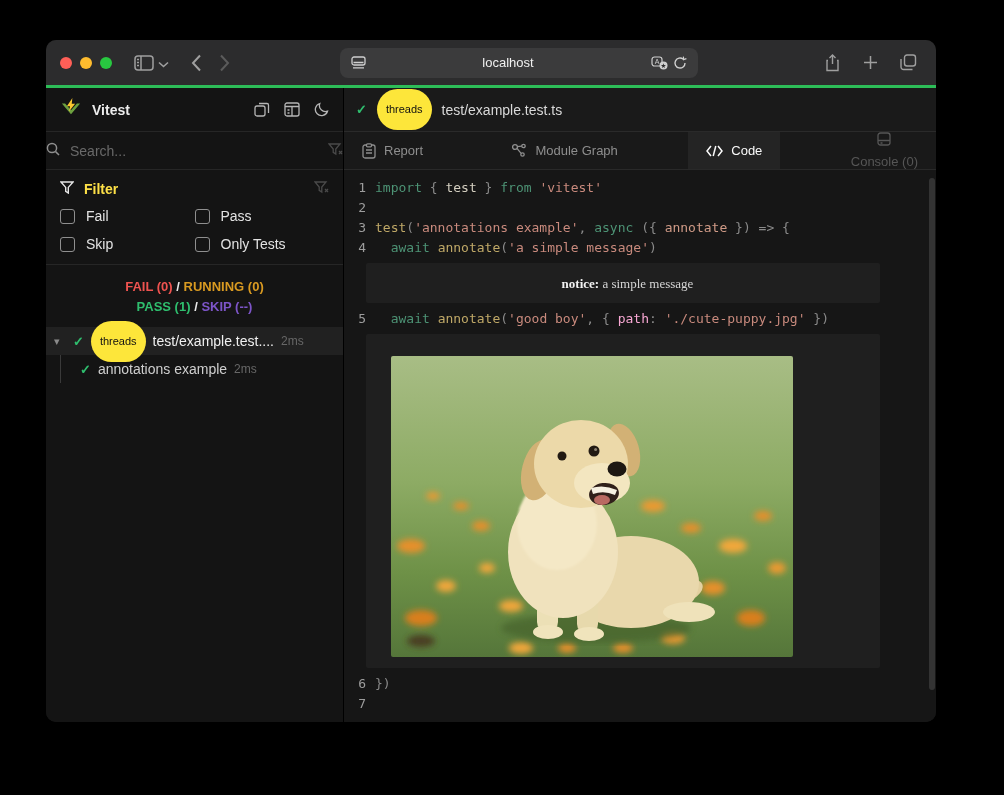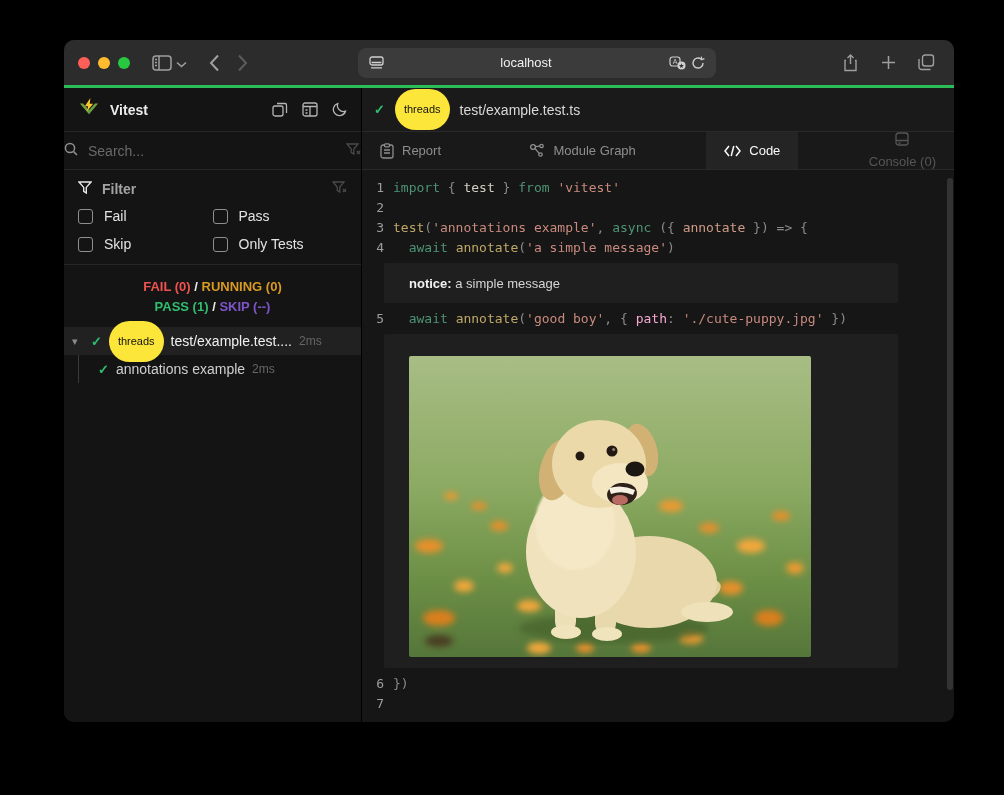--- a/index.html
+++ b/index.html
@@ -1,19 +1,19 @@
 <!DOCTYPE html>
 <html><head>
 <meta charset="utf-8">
 <style>
   * { margin:0; padding:0; box-sizing:border-box; }
   html,body { width:1004px; height:795px; background:#000; font-family:"Liberation Sans", sans-serif; overflow:hidden; }
 
   .window {
-    position:absolute; left:64px; top:40px; width:890px; height:682px;
+    position:absolute; left:46px; top:40px; width:890px; height:682px;
     background:#161616; border-radius:10px; overflow:hidden;
     box-shadow:0 18px 50px rgba(0,0,0,.75);
     display:flex; flex-direction:column;
   }
 
   
   .toolbar { height:45px; background:#2c2c2d; display:flex; align-items:center; padding:0 14px; flex:none; }
   .accent-line { height:3px; background:#2dbd58; flex:none; }
   .traffic { display:flex; gap:8px; margin-right:18px; }
   .dot { width:12px; height:12px; border-radius:50%; }
@@ -39,21 +39,21 @@
   .sb-title { color:#ececec; font-size:14px; font-weight:700; margin-left:10px; flex:1; }
   .sb-head-icons { display:flex; gap:14px; color:#b5b5b5; }
   .sb-head-icons svg { display:block; }
 
   .sb-search { height:38px; display:flex; align-items:center; padding:0 0; border-bottom:1px solid rgba(255,255,255,.08); gap:10px; }
   .sb-search input { flex:1; background:transparent; border:none; outline:none; color:#ddd; font-size:14px; font-family:"Liberation Sans",sans-serif; }
   .sb-search input::placeholder { color:#696969; }
 
   .sb-filter { padding:10px 14px 12px; border-bottom:1px solid rgba(255,255,255,.08); }
   .filter-row { display:flex; align-items:center; gap:10px; }
-  .filter-row .lbl { color:#a3a3a3; font-size:14px; font-weight:700; flex:1; }
+  .filter-row .lbl { color:#fde047; font-size:14px; font-weight:700; flex:1; }
   .cb-grid { display:grid; grid-template-columns:1fr 1fr; margin-top:10px; row-gap:12px; }
   .cb { display:flex; align-items:center; gap:11px; color:#e3e3e3; font-size:14px; }
   .cb .box { width:15px; height:15px; border:1.6px solid #8f8f8f; border-radius:3px; background:transparent; }
 
   .sb-status { padding:12px 0 10px; text-align:center; font-size:13px; font-weight:700; line-height:20px; }
   .sb-status .sep { color:#e8e8e8; }
   .st-fail { color:#ef5350; } .st-run { color:#d99a21; } .st-pass { color:#2fbe6e; } .st-skip { color:#7d55c8; }
 
   .tree { font-size:14px; }
   .tree-file { height:28px; display:flex; align-items:center; background:#212121; padding:0 8px; gap:7px; }
@@ -77,21 +77,21 @@
   .tab.disabled { color:#565656;flex-direction:column; }
 
   
   .code-area { flex:1; background:#161616; padding-top:8px; overflow:hidden; position:relative; font-family:"DejaVu Sans Mono", monospace; font-size:13px; }
   .code-line { display:flex; line-height:20px; white-space:pre; }
   .code-line .ln { width:22px; text-align:right; color:#9d9d9d; flex:none; margin-right:9px; }
   .tok-kw{color:#4d9375} .tok-str{color:#c98a7d} .tok-fn{color:#bfa867}
   .tok-pn{color:#8a8a8a} .tok-id{color:#d4cfc0} .tok-param{color:#cf9a86} .tok-prop{color:#f9a8d4}
 
   .notice { background:#1f1f1f; border-radius:2px; margin:5px 56px 6px 22px; padding:12px 16px 11px 25px; }
-  .notice .ntext { font-family:Liberation Sans, sans-serif; font-size:13px; color:#d6d6d6; line-height:17px; }
+  .notice .ntext { font-family:Liberation Serif, serif; font-size:13px; color:#d6d6d6; line-height:17px;text-align:center; }
   .notice .ntext b { color:#f2f2f2; }
   .notice .img-wrap { margin-top:10px; }
   .notice svg.puppy { display:block; border-radius:2px; }
 
   .scroll-thumb { position:absolute; right:1px; top:8px; width:6px; height:512px; background:#333; border-radius:3px; }
 </style>
 </head>
 <body>
 
 <div class="window">

